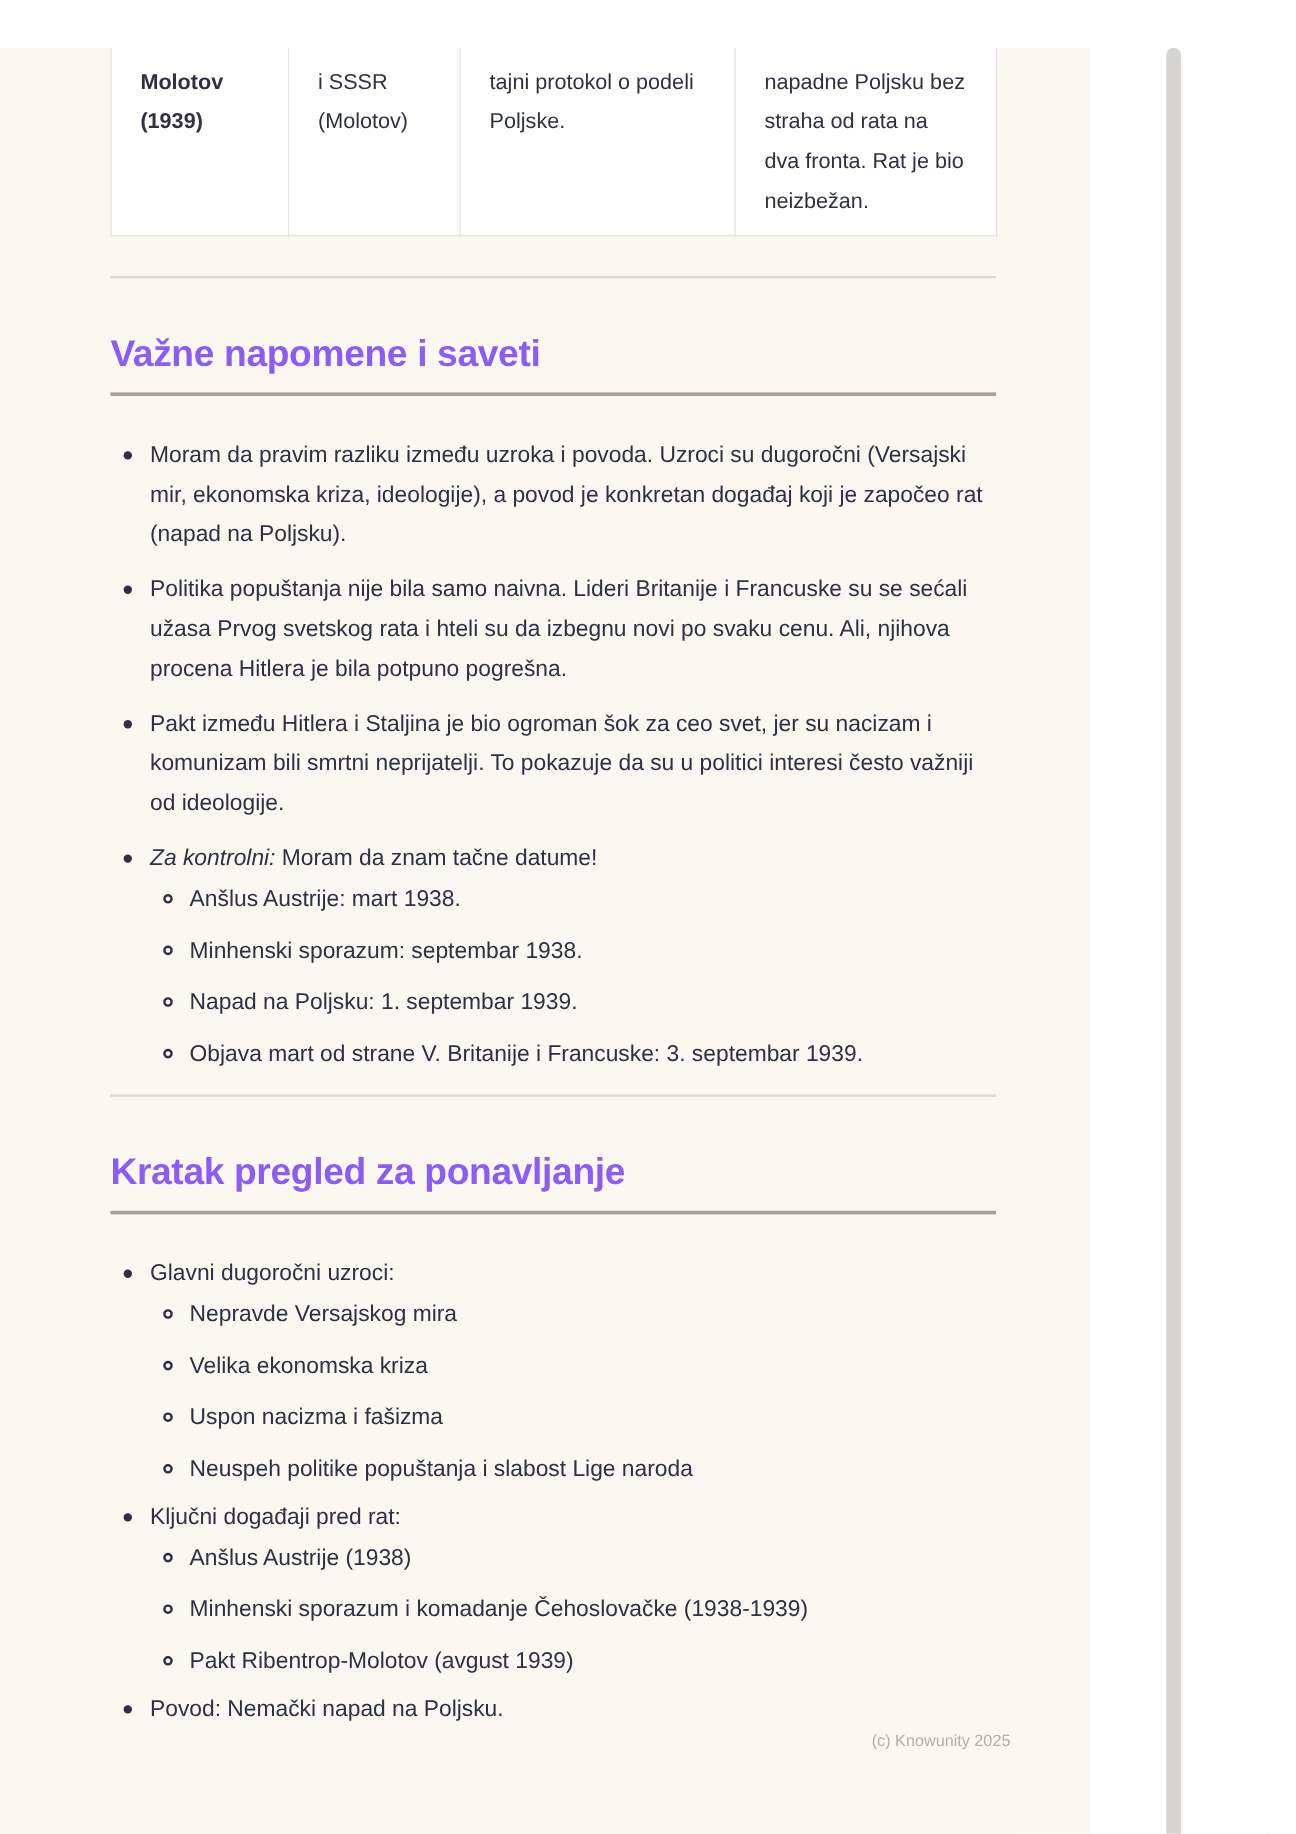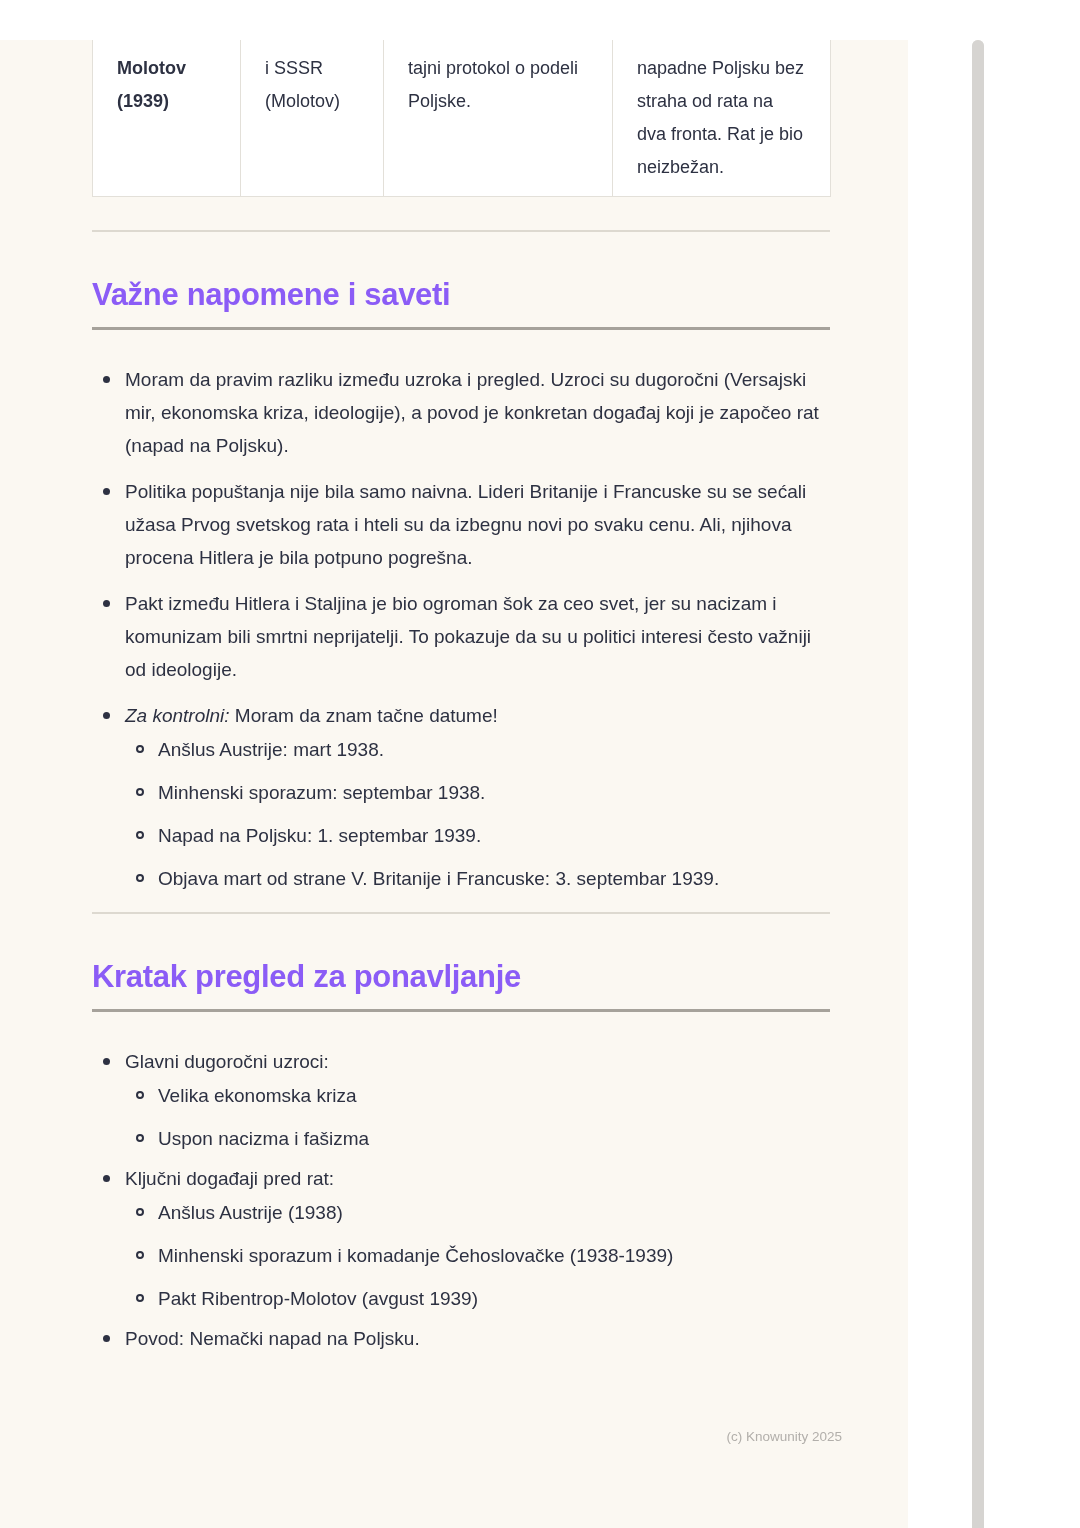--- a/index.html
+++ b/index.html
@@ -51,21 +51,21 @@
   ul.l2s > li + li{margin-top:10px;}
   li.li2{position:relative;padding-left:33px;}
   li.li2::before{
     content:"";position:absolute;left:11px;top:12px;width:8px;height:8px;
     box-sizing:border-box;border:2px solid #2d3142;border-radius:50%;background:transparent;
   }
   strong{font-weight:400;}
   em{font-style:italic;}
 
   .watermark{
-    position:absolute;right:66px;bottom:84px;z-index:6;
+    position:absolute;right:66px;bottom:70px;z-index:6;
     font-size:13.5px;color:#b2afab;
   }
   .scrollbar-track{
     position:absolute;top:40px;right:96px;width:12px;height:1488px;z-index:5;
     background:#e6e4e0;border-radius:7px 7px 0 0;
   }
   .scrollbar-thumb{
     width:12px;height:100%;
     background:#d6d4d1;border-radius:7px 7px 0 0;
   }
@@ -94,43 +94,45 @@
       </tr>
     </tbody>
       </table>
 
     <div class="divider"></div>
 
     <h1 class="sec-title">Važne napomene i saveti</h1>
     <div class="rule"></div>
 
     <ul class="l1s">
-      <li class="li1"><span>Moram da pravim razliku između </span><strong>uzroka</strong><span> i </span><strong>pregled</strong><span>. Uzroci su dugoročni (Versajski mir, ekonomska kriza, ideologije), a povod je konkretan događaj koji je započeo rat (napad na Poljsku).</span></li>
+      <li class="li1"><span>Moram da pravim razliku između </span><strong>uzroka</strong><span> i </span><strong>povoda</strong><span>. Uzroci su dugoročni (Versajski mir, ekonomska kriza, ideologije), a povod je konkretan događaj koji je započeo rat (napad na Poljsku).</span></li>
       <li class="li1"><span>Politika popuštanja nije bila samo naivna. Lideri Britanije i Francuske su se sećali užasa Prvog svetskog rata i hteli su da izbegnu novi po svaku cenu. Ali, njihova procena Hitlera je bila potpuno pogrešna.</span></li>
       <li class="li1"><span>Pakt između Hitlera i Staljina je bio ogroman šok za ceo svet, jer su nacizam i komunizam bili smrtni neprijatelji. To pokazuje da su u politici interesi često važniji od ideologije.</span></li>
       <li class="li1"><em>Za kontrolni:</em><span> Moram da znam tačne datume!</span>
         <ul class="l2s">
           <li class="li2"><span>Anšlus Austrije: </span><strong>mart 1938.</strong></li>
           <li class="li2"><span>Minhenski sporazum: </span><strong>septembar 1938.</strong></li>
           <li class="li2"><span>Napad na Poljsku: </span><strong>1. septembar 1939.</strong></li>
           <li class="li2"><span>Objava mart od strane V. Britanije i Francuske: </span><strong>3. septembar 1939.</strong></li>
         </ul>
       </li>
     </ul>
 
     <div class="divider d2"></div>
 
     <h1 class="sec-title">Kratak pregled za ponavljanje</h1>
     <div class="rule"></div>
 
     <ul class="l1s">
       <li class="li1"><strong>Glavni dugoročni uzroci:</strong>
         <ul class="l2s">
+          <li class="li2"><span>Nepravde Versajskog mira</span></li>
           <li class="li2"><span>Velika ekonomska kriza</span></li>
           <li class="li2"><span>Uspon nacizma i fašizma</span></li>
+          <li class="li2"><span>Neuspeh politike popuštanja i slabost Lige naroda</span></li>
         </ul>
       </li>
       <li class="li1 gap"><strong>Ključni događaji pred rat:</strong>
         <ul class="l2s">
           <li class="li2"><span>Anšlus Austrije (1938)</span></li>
           <li class="li2"><span>Minhenski sporazum i komadanje Čehoslovačke (1938-1939)</span></li>
           <li class="li2"><span>Pakt Ribentrop-Molotov (avgust 1939)</span></li>
         </ul>
       </li>
       <li class="li1 gap"><strong>Povod:</strong><span> Nemački napad na Poljsku.</span></li>

